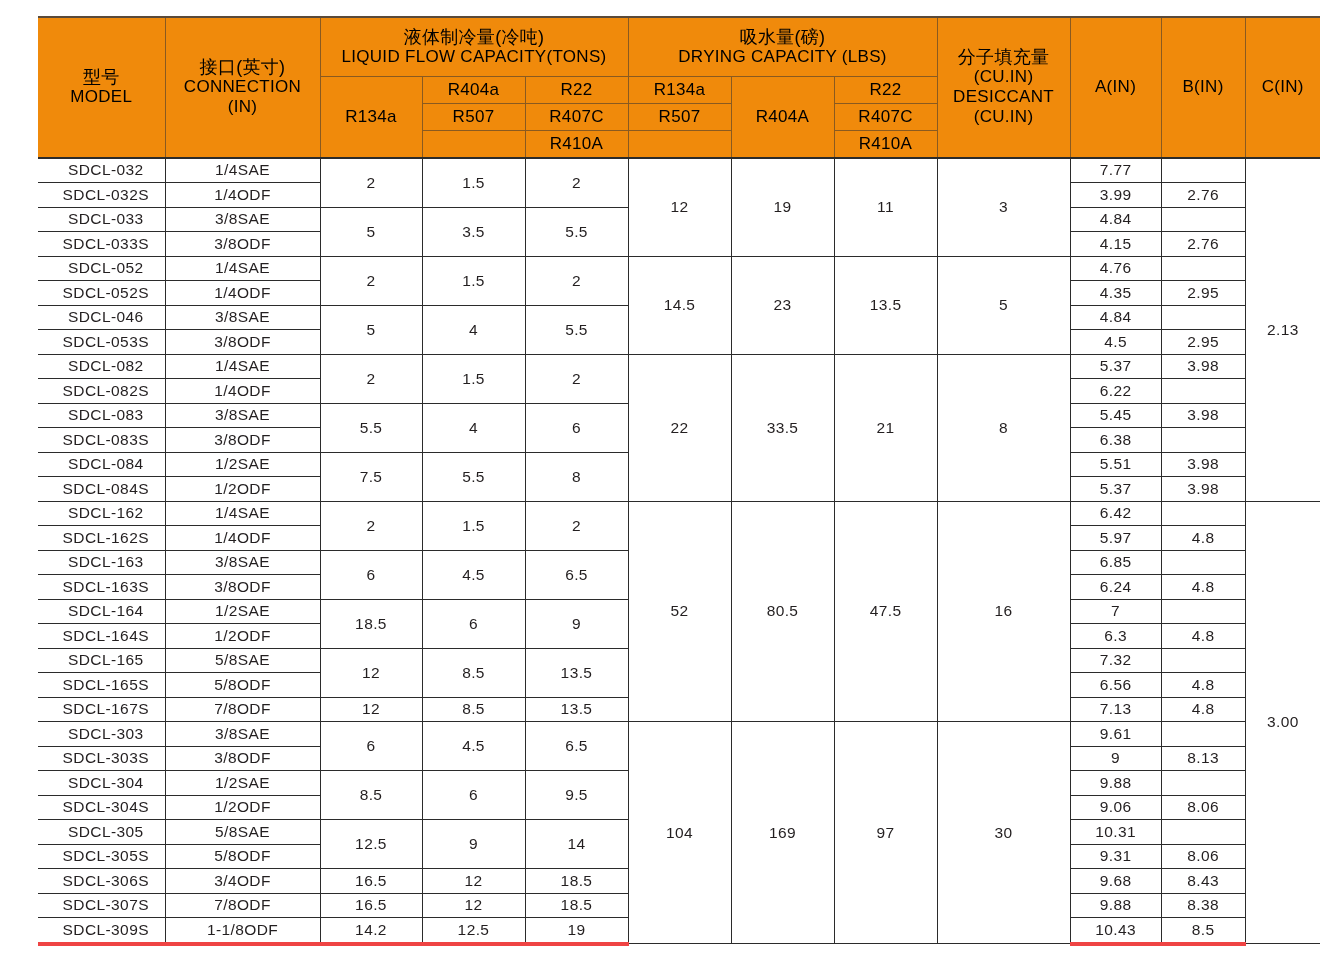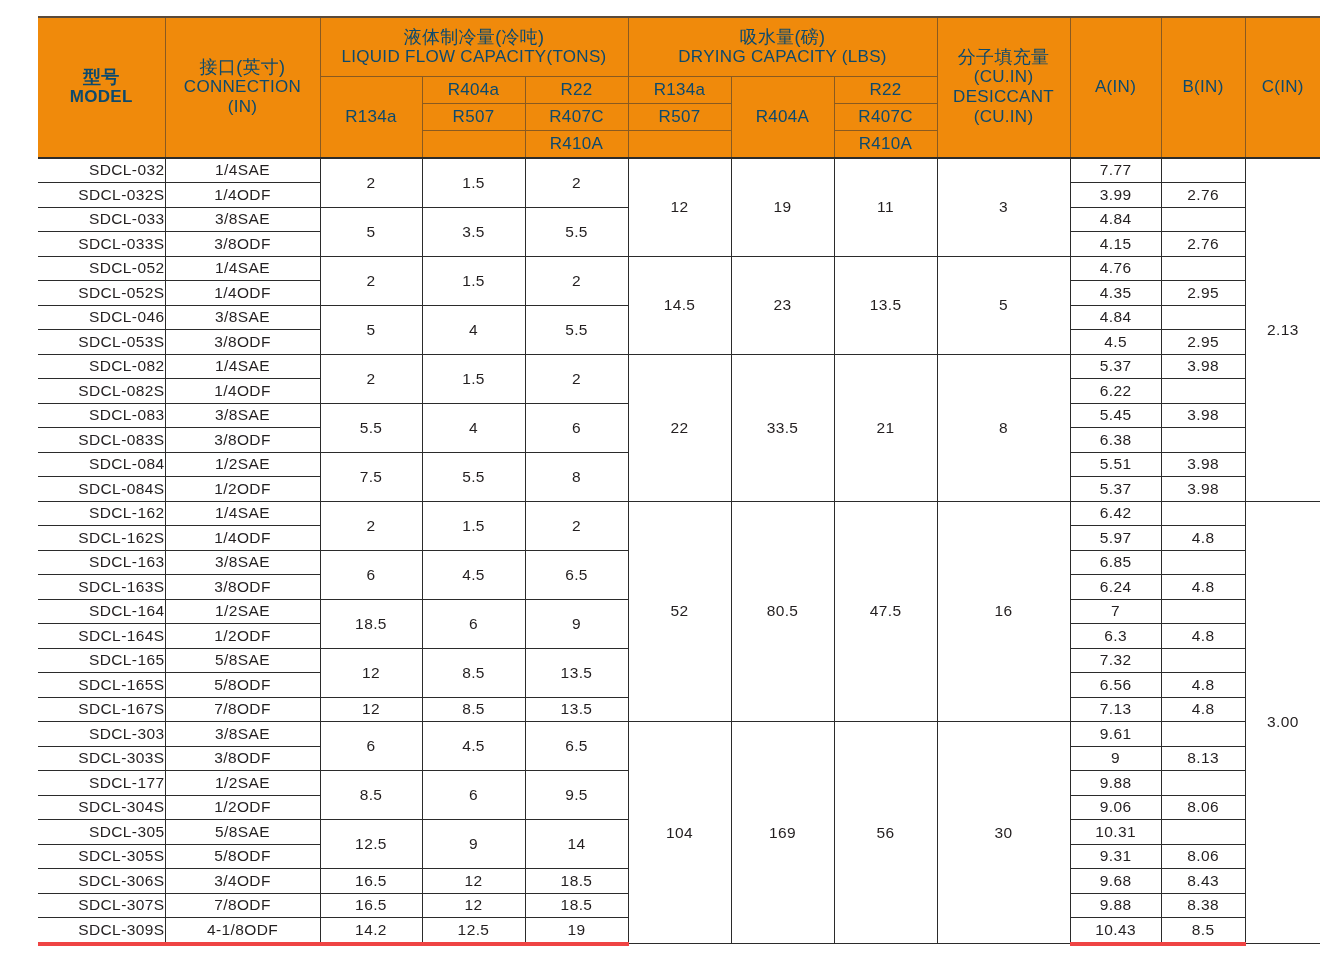--- a/index.html
+++ b/index.html
@@ -1,29 +1,29 @@
 <!DOCTYPE html>
 <html><head>
 <meta charset="utf-8">
 <style>
   html, body { margin:0; padding:0; background:#ffffff; }
   body { width:1334px; height:975px; position:relative; font-family:"Liberation Sans", "DejaVu Sans", sans-serif; color:#231f20; overflow:hidden; }
   table.spec { position:absolute; left:38px; top:16px; border-collapse:collapse; table-layout:fixed; width:1282px; }
   table.spec td, table.spec th { padding:0; text-align:center; vertical-align:middle; overflow:hidden; white-space:nowrap; }
-  thead th { background:#f08a0b; color:#0c4a6e; font-weight:normal; font-size:17px; border:1px solid #8a5a20; line-height:20px; letter-spacing:0.3px; }
+  thead th { background:#f08a0b; color:#000000; font-weight:normal; font-size:17px; border:1px solid #8a5a20; line-height:20px; letter-spacing:0.3px; }
   thead tr { height:27px; }
   thead tr.h1 th { height:58px; }
   thead th.top { border-top:2px solid #5a4a3a; }
   tbody td { font-size:15.5px; border:1px solid #2b2b2b; height:23.5px; line-height:20px; letter-spacing:0.4px; }
-  tbody td.model { text-align:right; padding-left:9px; border-left:none; }
+  tbody td.model { text-align:center; padding-left:9px; border-left:none; }
   tbody tr:first-child td { border-top:2px solid #2b2b2b; }
   tbody tr:last-child td { border-bottom:4px solid #ef4444; }
   tbody td.cdim { border-right:none; }
   thead th.last { border-right:none;margin-left:31px; }
-  thead th.first { border-left:none;font-weight:bold; }
+  thead th.first { border-left:none; }
   .cn { display:block; font-size:18px; }
 </style>
 </head>
 <body>
 
 <table class="spec">
   <colgroup>
     <col style="width:127px">
       <col style="width:155px">
       <col style="width:102px">
@@ -281,33 +281,33 @@
         <td>4.8</td>
       </tr>
       <tr>
         <td class="model">SDCL-303</td>
         <td>3/8SAE</td>
         <td rowspan="2">6</td>
         <td rowspan="2">4.5</td>
         <td rowspan="2">6.5</td>
         <td rowspan="9">104</td>
         <td rowspan="9">169</td>
-        <td rowspan="9">56</td>
+        <td rowspan="9">97</td>
         <td rowspan="9">30</td>
         <td>9.61</td>
         <td></td>
       </tr>
       <tr>
         <td class="model">SDCL-303S</td>
         <td>3/8ODF</td>
         <td>9</td>
         <td>8.13</td>
       </tr>
       <tr>
-        <td class="model">SDCL-177</td>
+        <td class="model">SDCL-304</td>
         <td>1/2SAE</td>
         <td rowspan="2">8.5</td>
         <td rowspan="2">6</td>
         <td rowspan="2">9.5</td>
         <td>9.88</td>
         <td></td>
       </tr>
       <tr>
         <td class="model">SDCL-304S</td>
         <td>1/2ODF</td>
@@ -342,21 +342,21 @@
         <td class="model">SDCL-307S</td>
         <td>7/8ODF</td>
         <td>16.5</td>
         <td>12</td>
         <td>18.5</td>
         <td>9.88</td>
         <td>8.38</td>
       </tr>
       <tr>
         <td class="model">SDCL-309S</td>
-        <td>4-1/8ODF</td>
+        <td>1-1/8ODF</td>
         <td>14.2</td>
         <td>12.5</td>
         <td>19</td>
         <td>10.43</td>
         <td>8.5</td>
       </tr>
     </tbody>
 </table>
 
 </body></html>

